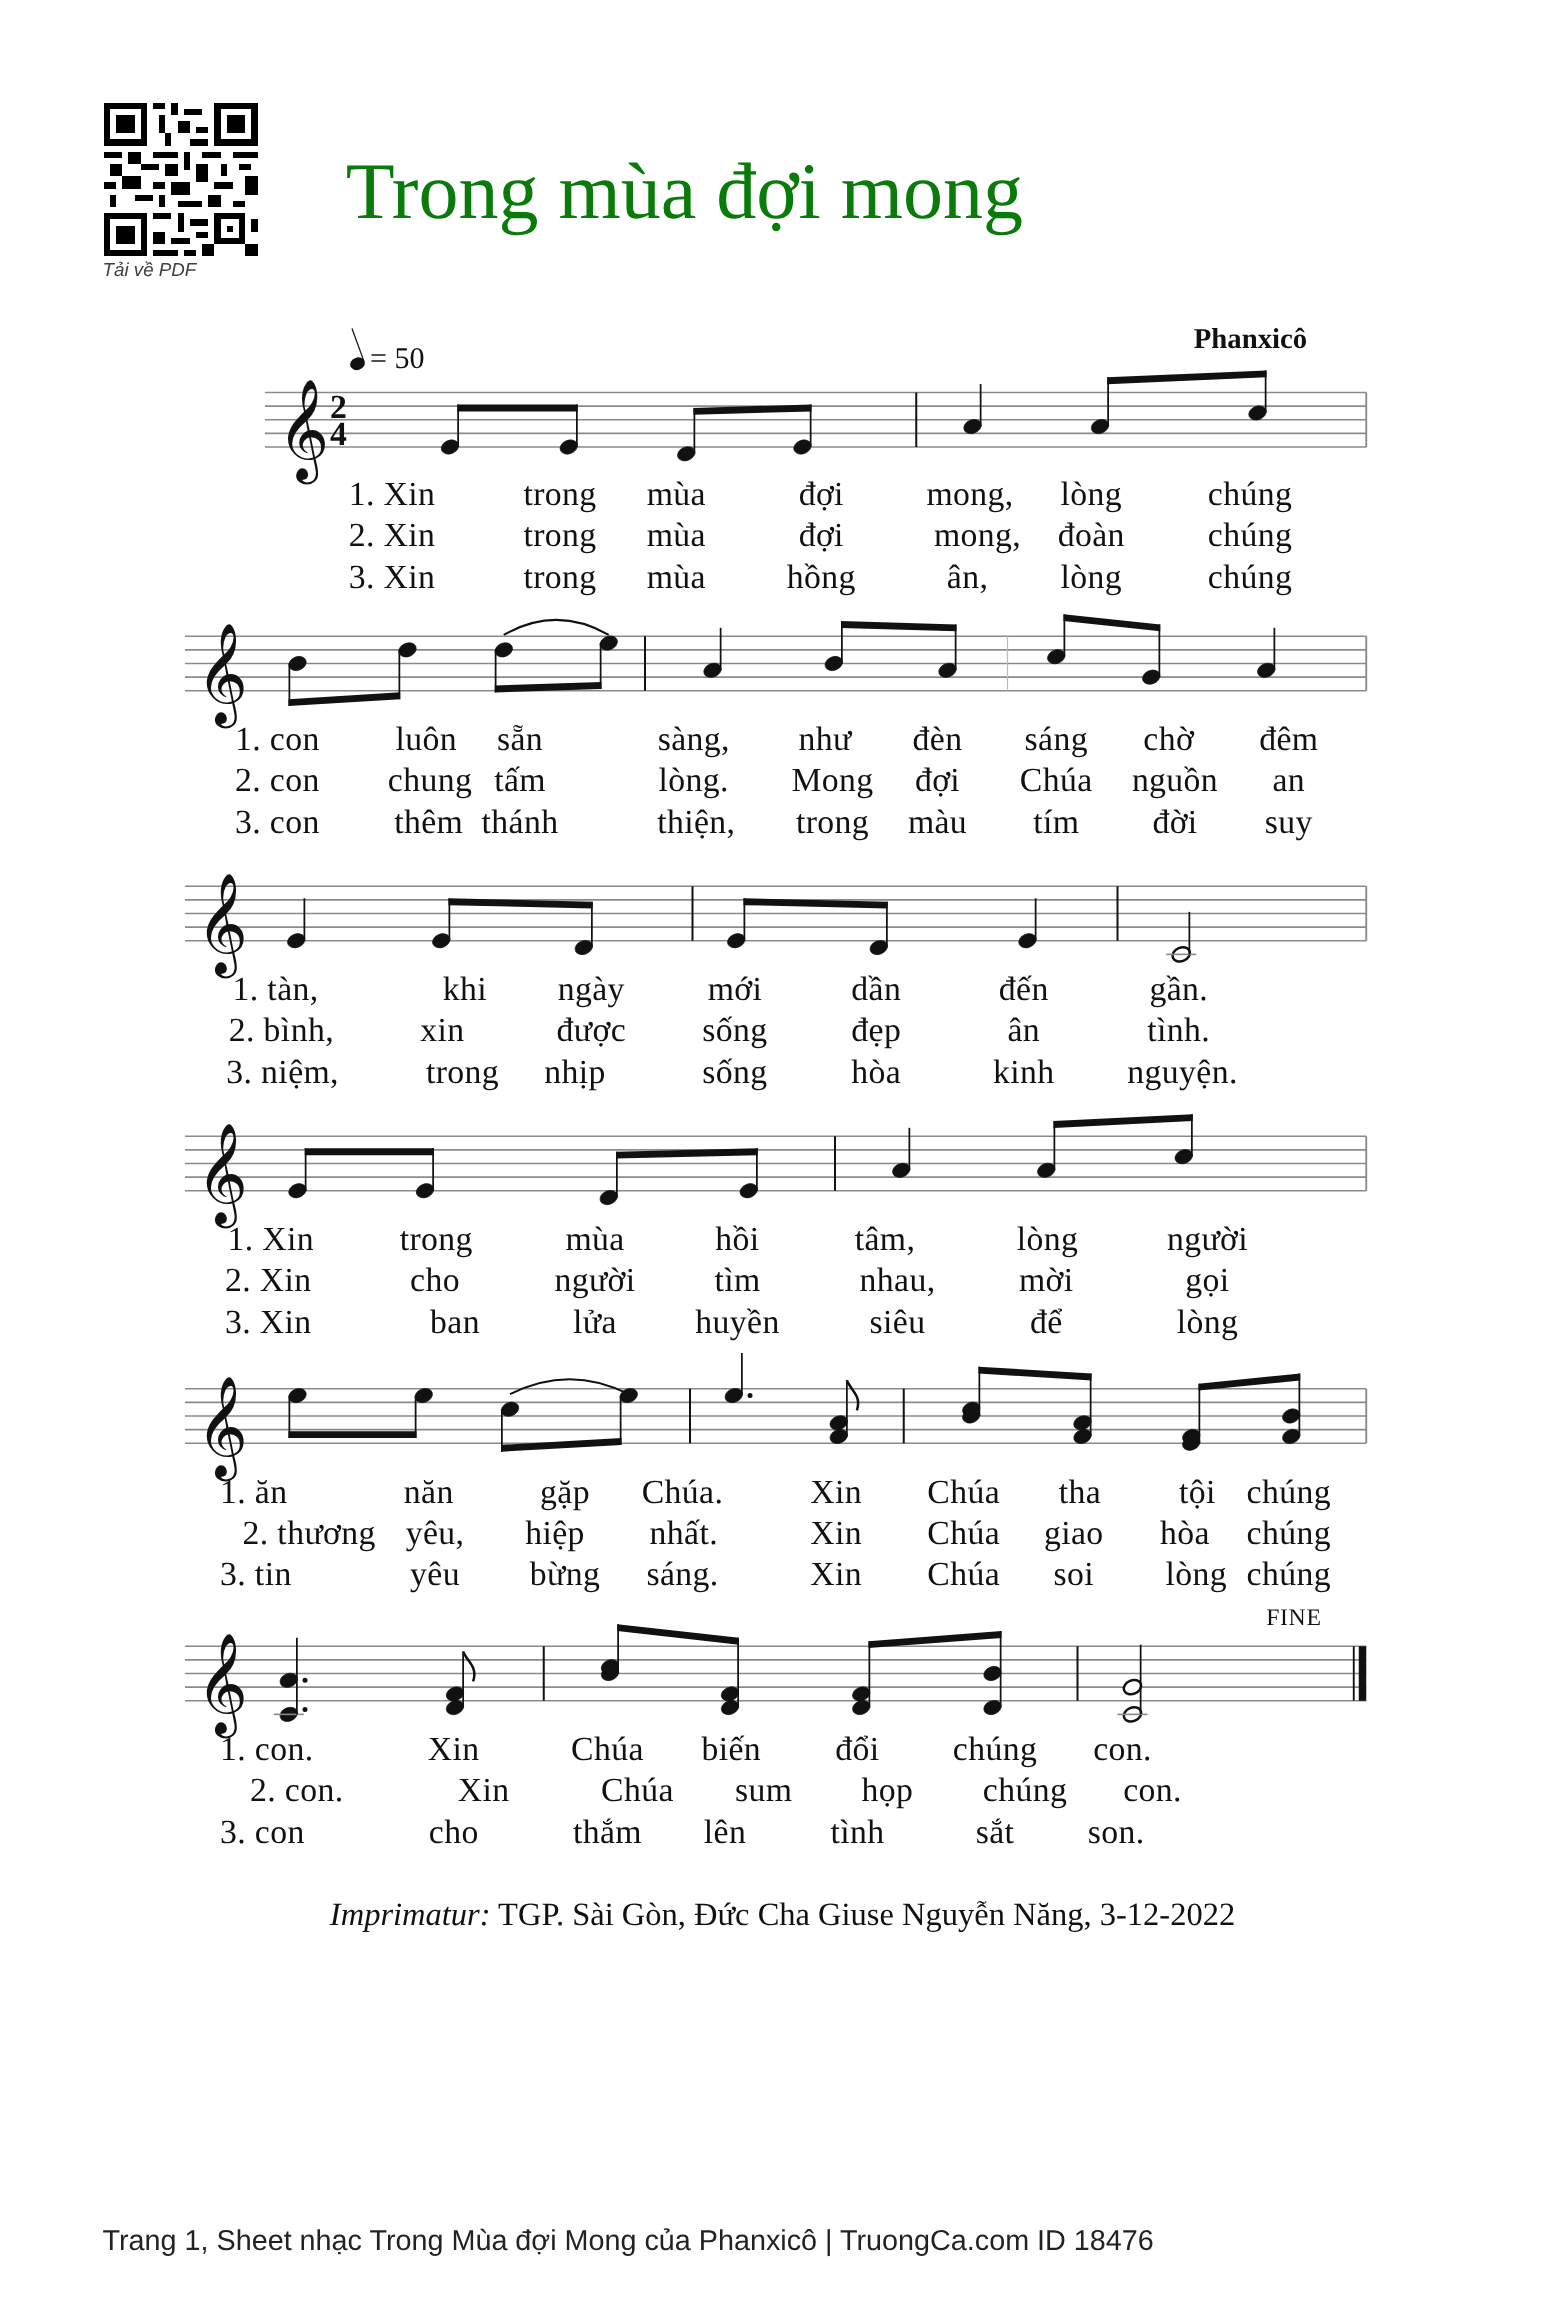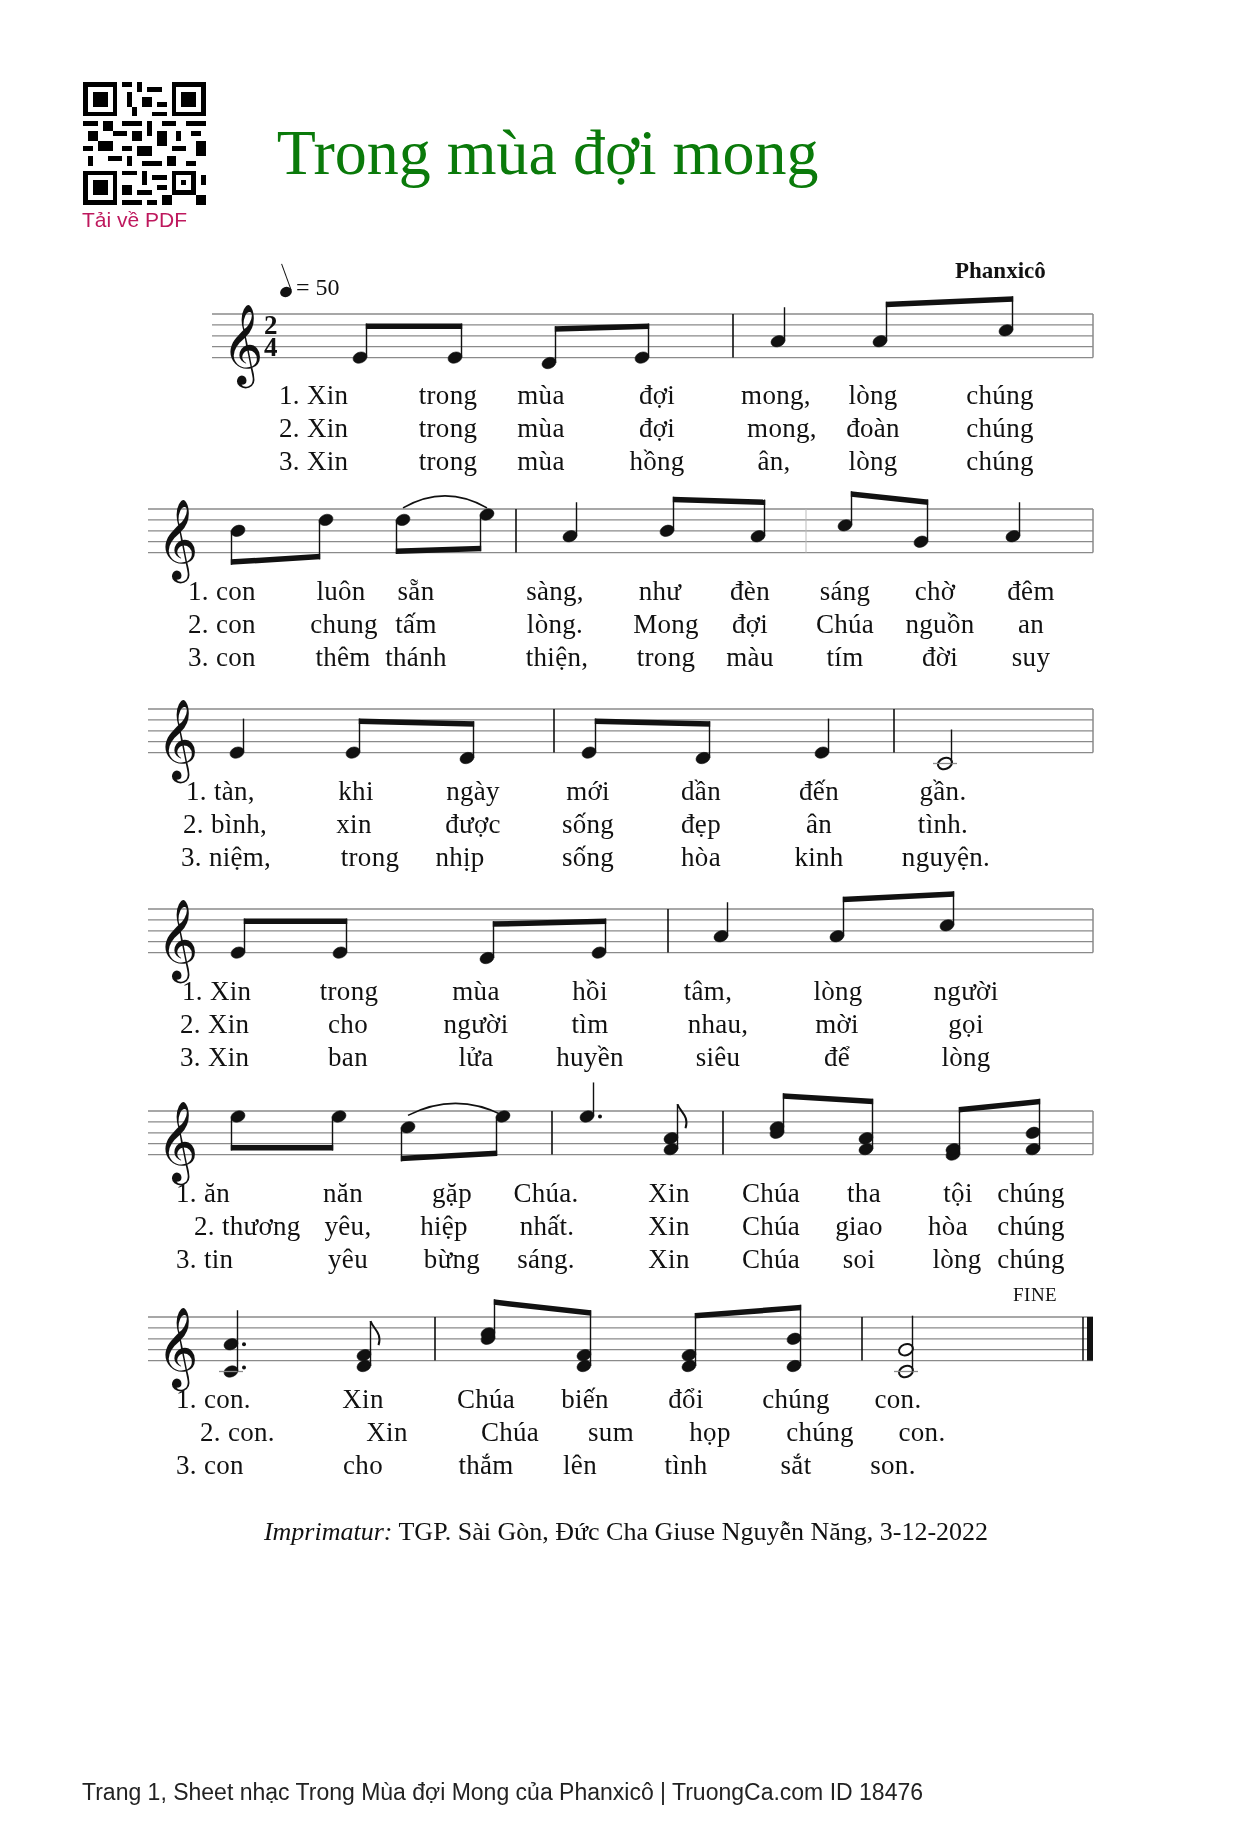--- a/index.html
+++ b/index.html
@@ -1,18 +1,18 @@
 <!DOCTYPE html>
 <html><head>
 <meta charset="utf-8">
 <style>
   html, body { margin:0; padding:0; background:#ffffff; }
   body { width:1240px; height:1841px; position:relative; overflow:hidden; font-family:"Liberation Serif", serif; color:#111; }
   .qr { position:absolute; left:82px; top:82px; width:125px; height:123px; }
-  .qr-label { position:absolute; left:82px; top:208px; font-family:"Liberation Sans", sans-serif; font-size:21px; color:#be185d; white-space:nowrap; }
+  .qr-label { position:absolute; left:82px; top:208px; font-family:"Liberation Sans", sans-serif; font-size:15px; color:#404040; white-space:nowrap;font-style:italic; }
   .title { position:absolute; left:0; width:1071px; top:116px; text-align:center; font-size:64px; color:#0a7a0a; padding-left:24px; box-sizing:border-box; }
   .composer { position:absolute; left:955px; top:258px; font-size:23px; font-weight:bold; }
   .tempo { position:absolute; left:280px; top:274px; font-size:24px; }
   .tempo .note-glyph { display:inline-block; width:12px; height:10px; background:#111; border-radius:50%; transform:rotate(-20deg); position:relative; margin-right:4px; vertical-align:-2px; }
   .tempo .note-glyph::after { content:""; position:absolute; right:0px; bottom:5px; width:1.5px; height:28px; background:#111; }
   .lyric-row { position:absolute; left:0; width:1240px; height:32px; }
   .syl { position:absolute; font-size:27px; white-space:nowrap; transform:translateX(-50%); letter-spacing:0.3px; }
   .syl.first { transform:none; }
   .fine { position:absolute; left:1013px; top:1284px; font-size:19px; letter-spacing:0.5px; }
   .imprimatur { position:absolute; left:0; width:1240px; top:1517px; text-align:center; font-size:26px; padding-left:12px; box-sizing:border-box; }
@@ -237,21 +237,21 @@
       <line x1="951.5" x2="951.5" y1="763.5" y2="729.5" stroke="#111111" stroke-width="1.4"></line>
       <line x1="359.5" x2="359.5" y1="752.6" y2="718.6" stroke="#111111" stroke-width="1.4"></line>
       <line x1="473.5" x2="473.5" y1="758.0500000000001" y2="721.325" stroke="#111111" stroke-width="1.4"></line>
       <polygon points="358.8,718.6 474.2,721.325 474.2,726.825 358.8,724.1" fill="#111111"></polygon>
       <line x1="595.5" x2="595.5" y1="752.6" y2="718.6" stroke="#111111" stroke-width="1.4"></line>
       <line x1="709.5" x2="709.5" y1="758.0500000000001" y2="721.325" stroke="#111111" stroke-width="1.4"></line>
       <polygon points="594.8,718.6 710.2,721.325 710.2,726.825 594.8,724.1" fill="#111111"></polygon>
     </svg>
     <div class="lyric-row" style="top: 776px;">
       <span class="syl first" style="left: 186px;">1. tàn,</span>
-      <span class="syl" style="left: 356px;">khi</span>
+      <span class="syl" style="left: 372px;">khi</span>
       <span class="syl" style="left: 473px;">ngày</span>
       <span class="syl" style="left: 588px;">mới</span>
       <span class="syl" style="left: 701px;">dần</span>
       <span class="syl" style="left: 819px;">đến</span>
       <span class="syl" style="left: 943px;">gần.</span>
     </div>
     <div class="lyric-row" style="top: 809px;">
       <span class="syl first" style="left: 183px;">2. bình,</span>
       <span class="syl" style="left: 354px;">xin</span>
       <span class="syl" style="left: 473px;">được</span>
@@ -309,21 +309,21 @@
       <span class="syl first" style="left: 180px;">2. Xin</span>
       <span class="syl" style="left: 348px;">cho</span>
       <span class="syl" style="left: 476px;">người</span>
       <span class="syl" style="left: 590px;">tìm</span>
       <span class="syl" style="left: 718px;">nhau,</span>
       <span class="syl" style="left: 837px;">mời</span>
       <span class="syl" style="left: 966px;">gọi</span>
     </div>
     <div class="lyric-row" style="top: 1042px;">
       <span class="syl first" style="left: 180px;">3. Xin</span>
-      <span class="syl" style="left: 348px;">ban</span>
+      <span class="syl" style="left: 364px;">ban</span>
       <span class="syl" style="left: 476px;">lửa</span>
       <span class="syl" style="left: 590px;">huyền</span>
       <span class="syl" style="left: 718px;">siêu</span>
       <span class="syl" style="left: 837px;">để</span>
       <span class="syl" style="left: 966px;">lòng</span>
     </div>
     <svg width="1240" height="1841" style="position:absolute;left:0;top:0;pointer-events:none">
       <line x1="148" x2="1093" y1="1111" y2="1111" stroke="#8a8a8a" stroke-width="1.3"></line>
       <line x1="148" x2="1093" y1="1121.9" y2="1121.9" stroke="#8a8a8a" stroke-width="1.3"></line>
       <line x1="148" x2="1093" y1="1132.8" y2="1132.8" stroke="#8a8a8a" stroke-width="1.3"></line>

